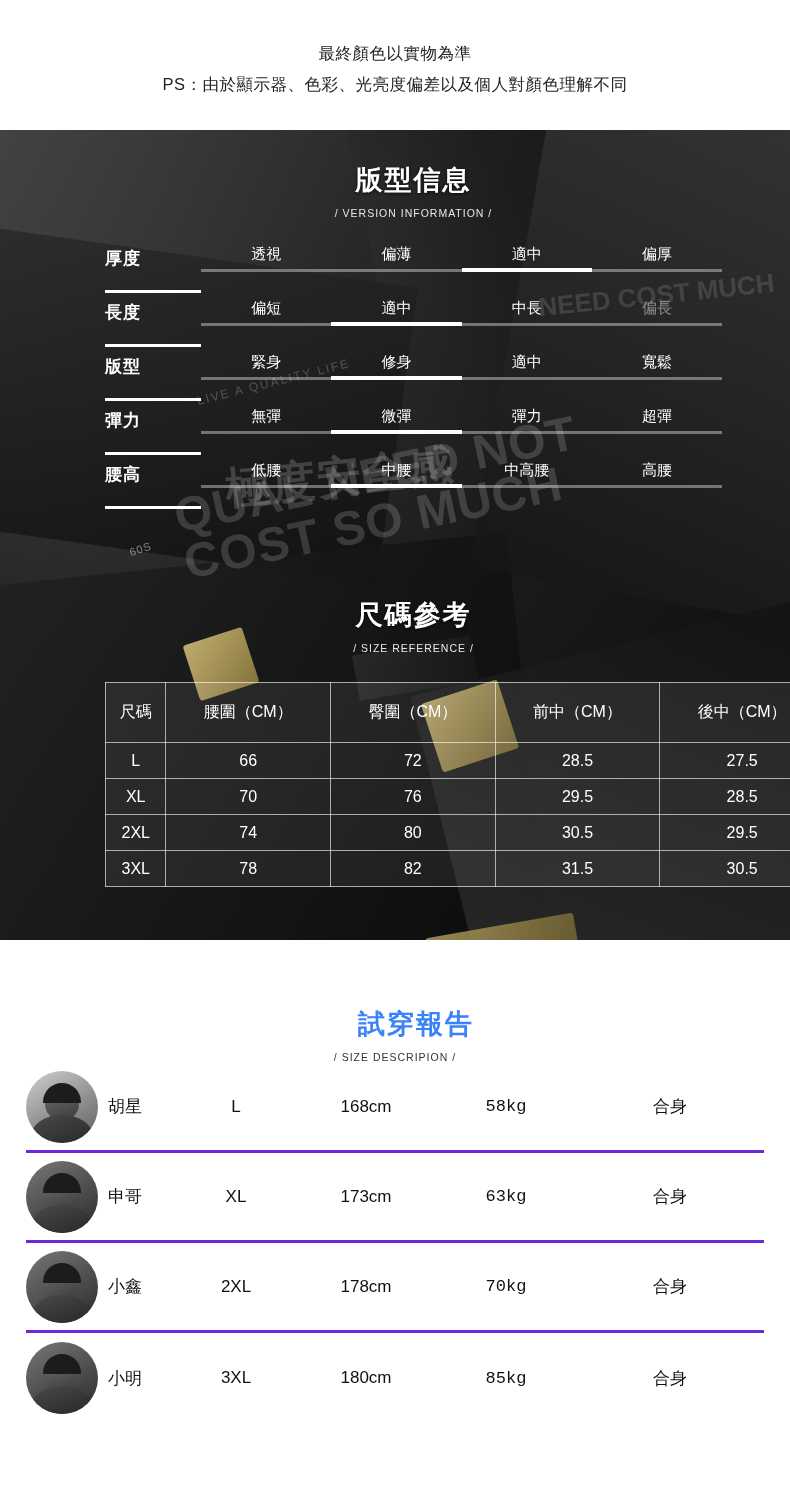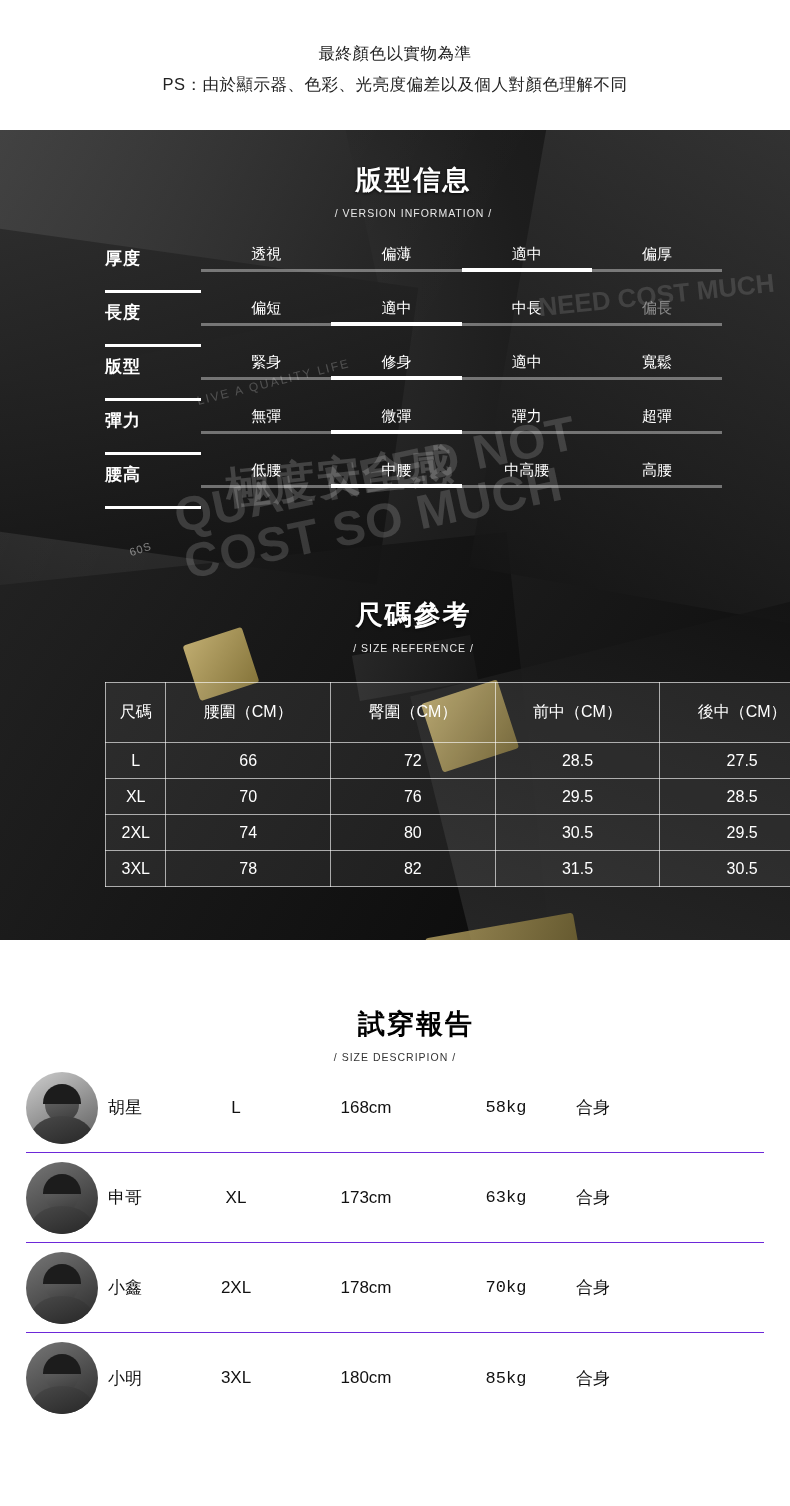--- a/index.html
+++ b/index.html
@@ -123,47 +123,47 @@
   .size-table th { height: 60px; font-size: 16px; }
   .size-table td { height: 36px; }
 
   
   .report {
     position: relative;
     padding-top: 34px;
     background: #fff;
     color: #111;
   }
-  .report .sec-title .cn { color:#000000; text-shadow:none;margin-left:42px; }
+  .report .sec-title .cn { color:#3b82f6; text-shadow:none;margin-left:42px; }
   .report .sec-title .en { color:#333; }
 
   .rep-head {
     display:flex; align-items:center;
     margin: 28px 26px 0 26px;
     font-size: 17px; color:#111;
   }
   .rep-head .c0 { width:150px; text-align:left; padding-left:10px; }
   .rep-head .c1 { width:120px; text-align:center; }
   .rep-head .c2 { width:140px; text-align:center; }
   .rep-head .c3 { width:140px; text-align:center; }
   .rep-head .c4 { flex:1; text-align:center; }
 
   .rep-row {
     display:flex; align-items:center;
     margin: 0 26px;
     height: 90px;
-    border-bottom: 1px solid #6d28d9;
+    border-bottom: 3px solid #6d28d9;
     font-size: 17px;
   }
   .rep-row:last-child { border-bottom: none; }
   .rep-row .c0 { width:150px; display:flex; align-items:center; }
   .rep-row .c1 { width:120px; text-align:center; }
   .rep-row .c2 { width:140px; text-align:center; }
   .rep-row .c3 { width:140px; text-align:center;font-family:Liberation Mono, monospace; }
-  .rep-row .c4 { flex:1; }
+  .rep-row .c4 { flex:1; text-align:center; }
 
   .avatar {
     width: 72px; height: 72px; border-radius: 50%;
     background: linear-gradient(150deg,#cfcfcf,#8f8f8f 55%,#5c5c5c);
     position: relative; overflow: hidden; flex:0 0 72px;
     margin-right: 10px;
   }
   .avatar .head {
     position:absolute; left:50%; top:16px; width:34px; height:34px;
     margin-left:-17px; border-radius:50%;

